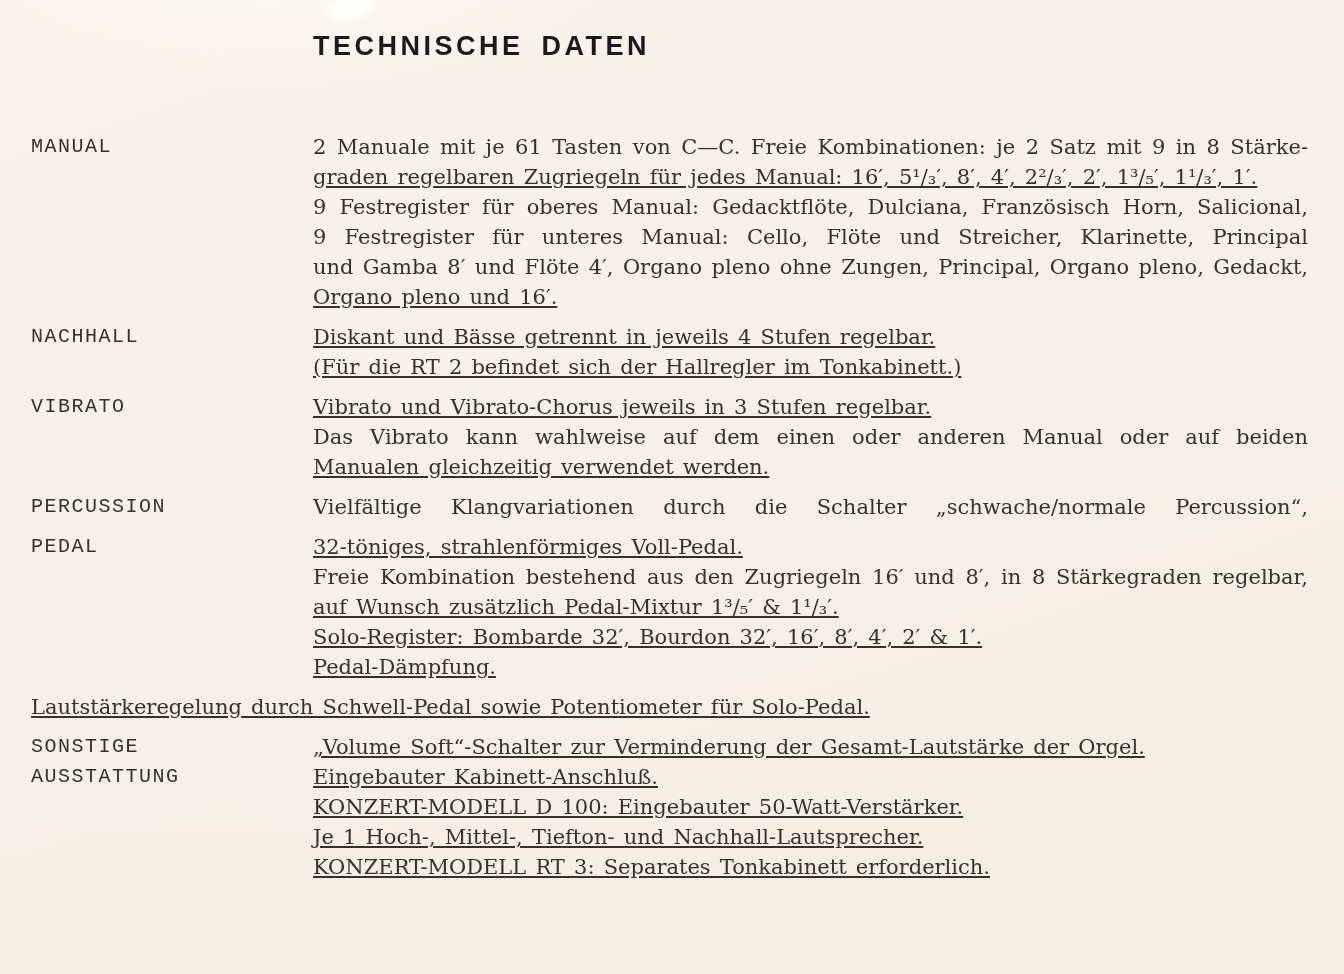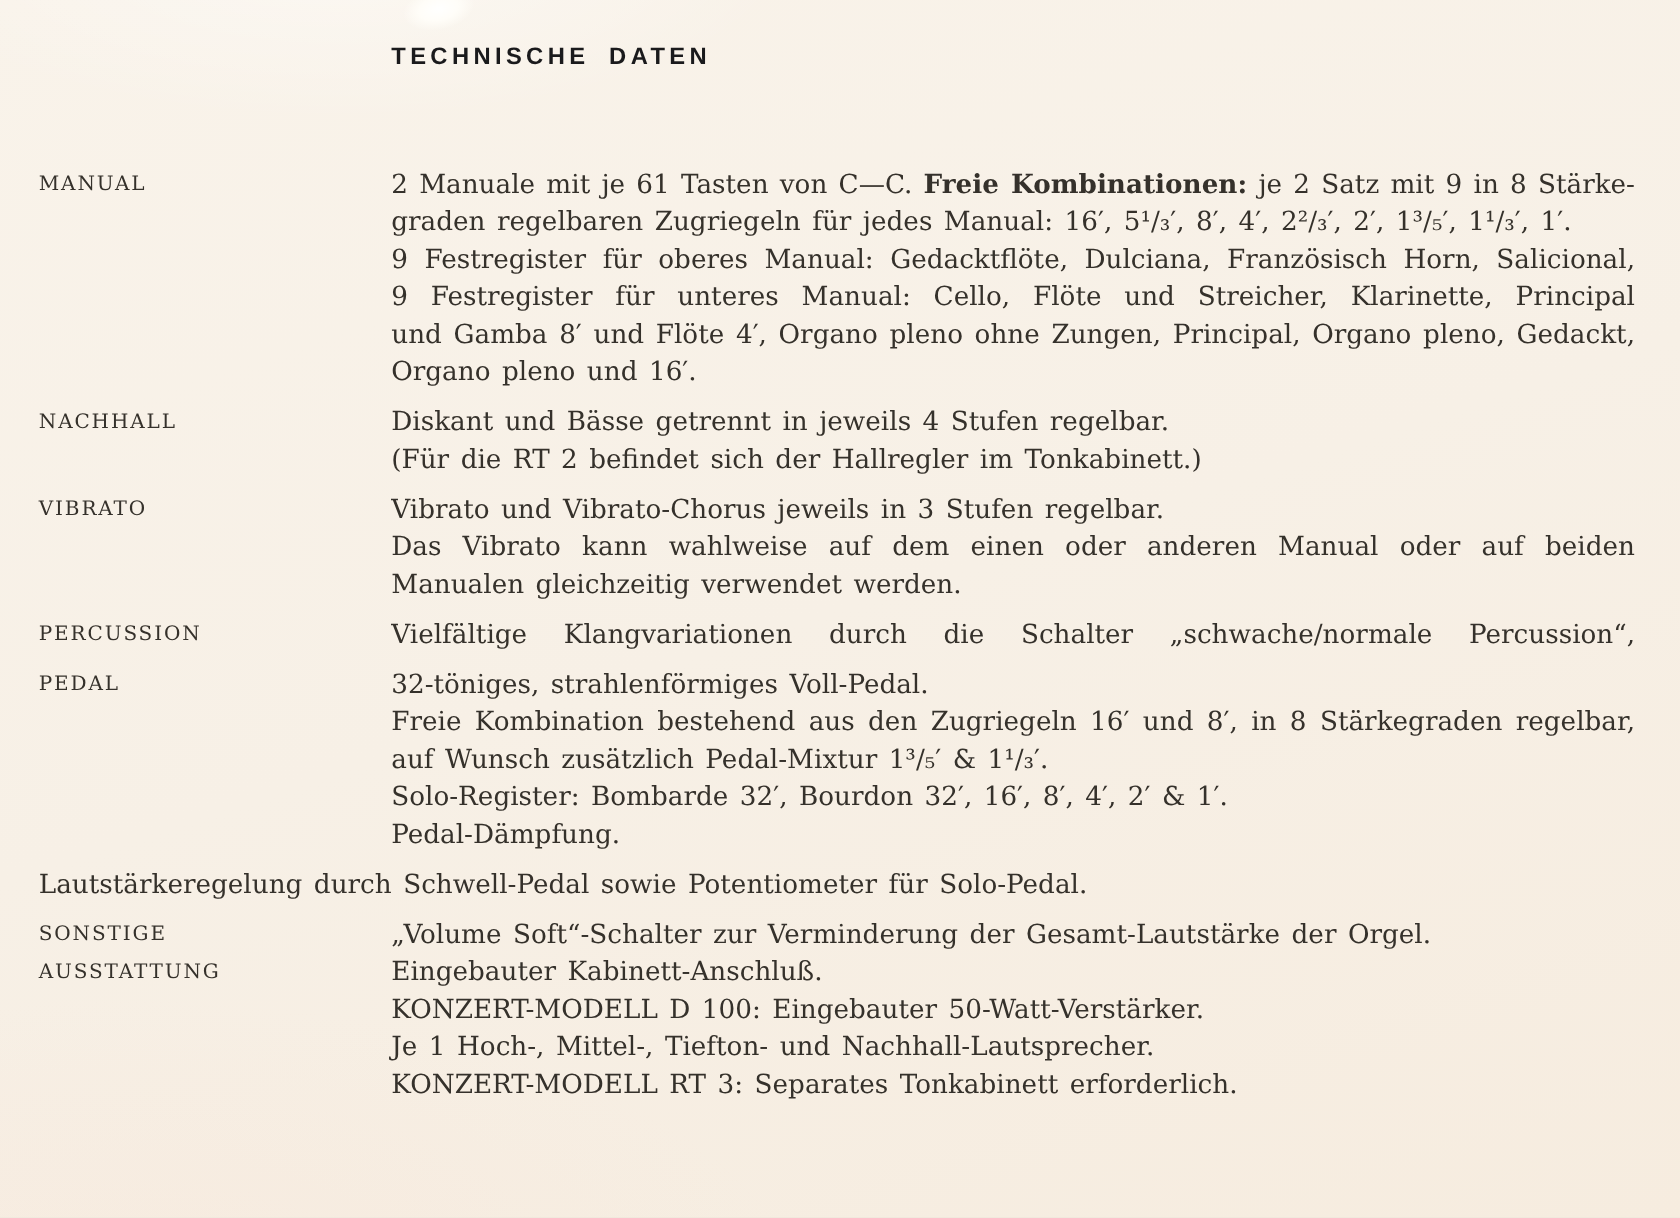--- a/index.html
+++ b/index.html
@@ -28,57 +28,58 @@
     width: 58px;
     height: 34px;
     border-radius: 50%;
     transform: rotate(-12deg);
     background: radial-gradient(closest-side, #ffffff 0%, #fffdf8 55%, rgba(255,255,255,0) 100%);
   }
   .title {
     margin: 0 0 0 282px;
     font-family: "Liberation Sans", sans-serif;
     font-weight: 700;
-    font-size: 19px;
+    font-size: 27px;
     line-height: 28px;
     letter-spacing: 3.5px;
     word-spacing: 7px;
     color: #1a1a1c;
   }
   .sections {
     display: block;
     margin-top: 72px;
   }
   .row {
     display: flex;
     align-items: flex-start;
   }
   .row + .row { margin-top: 10px; }
   .label {
     flex: none;
     width: 282px;
-    font-size: 16px;
+    font-size: 20px;
     line-height: 30px;
     letter-spacing: 1.5px;
     color: #35312b;
+    font-family: Liberation Mono, monospace;
   }
   .body {
     flex: none;
     width: 995px;
     font-size: 21px;
     line-height: 30px;
     color: #35312b;
   }
   .line { min-height: 30px; }
-  .line:not(.j) { word-spacing: 2.5px; }
+  .line:not(.j) { word-spacing: 2.5px; text-decoration: underline; }
   .line.j {
     text-align: justify;
     text-align-last: justify;
   }
-  .b { font-weight: 700; }
+  .b { font-weight: 400; }
 </style>
 </head>
 <body>
 
 <div class="page">
   <div class="smudge"></div>
   <h1 class="title">TECHNISCHE DATEN</h1>
   <main class="sections" id="sections">
       <section class="row">
         <div class="label">

